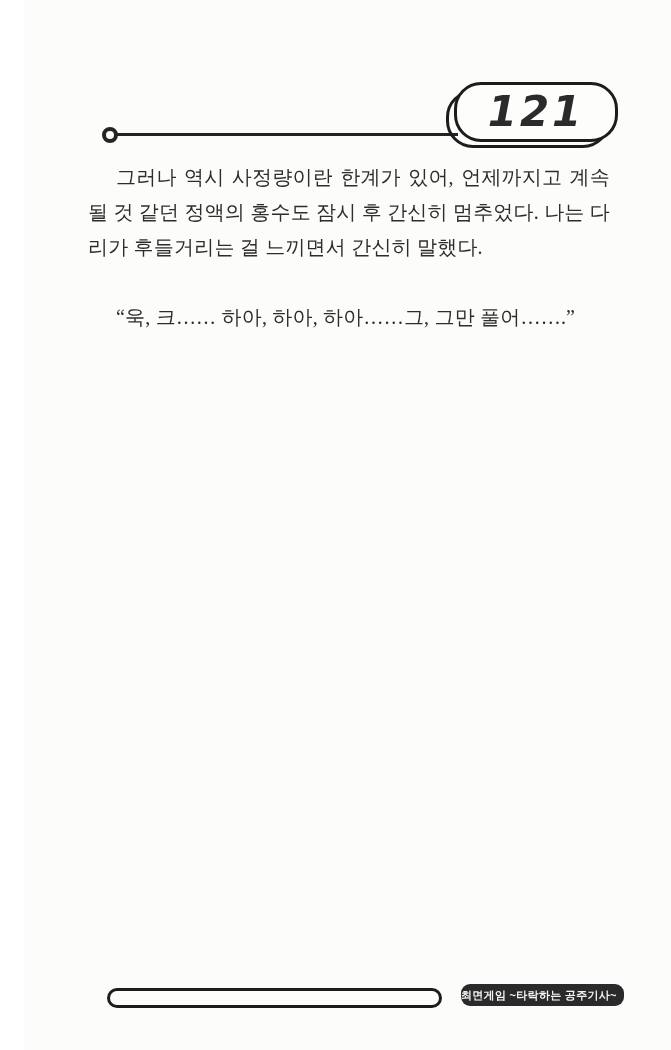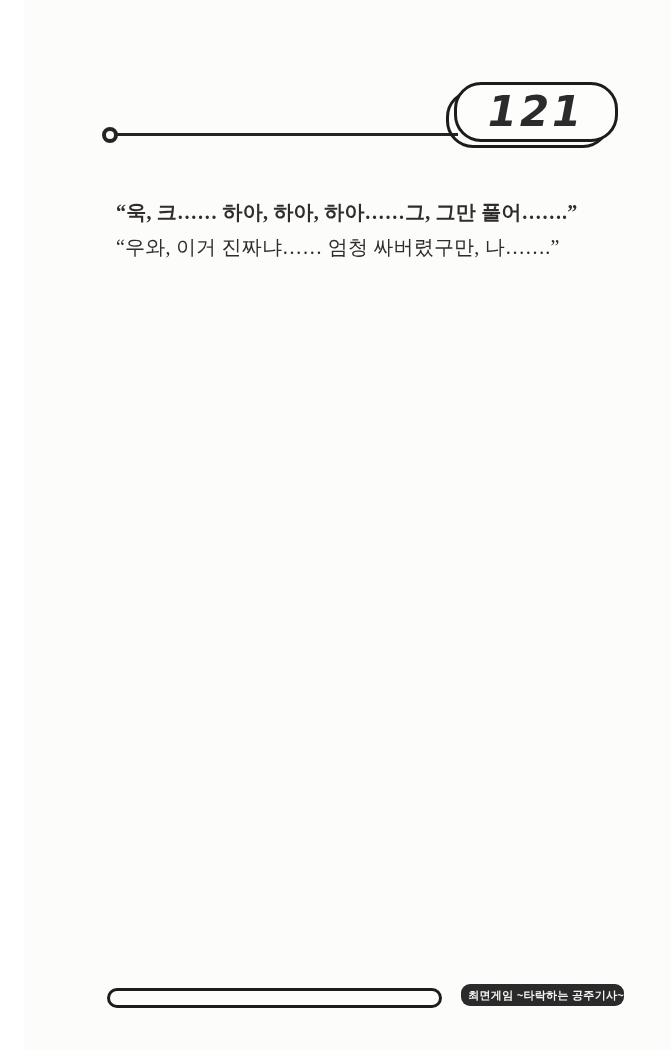--- a/index.html
+++ b/index.html
@@ -71,21 +71,21 @@
   .para {
     margin: 0;
     font-size: 20px;
     line-height: 35px;
     letter-spacing: 0.2px;
     color: #2f2c29;
     text-indent: 28px;
     text-align: justify;
     word-break: break-all;
   }
-  .gap { margin-top: 35px; font-weight: bold; }
+  .gap { margin-top: 35px; }
 
   
   .footer-box {
     position: absolute;
     left: 83px; top: 988px;
     width: 329px; height: 14px;
     border: 3px solid #1d1d1d;
     border-radius: 11px;
     background: #fdfdfc;
   }
@@ -93,37 +93,37 @@
     position: absolute;
     left: 437px; top: 984px;
     width: 163px; height: 22px;
     background: #2a2a2a;
     border-radius: 9px;
     color: #f4f4f2;
     font-family: "Liberation Sans", sans-serif;
     font-weight: 700;
     font-size: 11px;
     line-height: 22px;
-    text-align: right;
+    text-align: left;
     letter-spacing: 0.3px;
   }
 </style>
 </head>
 <body>
 
 <div class="page">
 
   <div class="ring"></div>
   <div class="header-line"></div>
   <div class="pill-ghost"></div>
   <div class="pill">
     <span class="page-number">121</span>
   </div>
 
   <div class="text-block">
+    <p class="para">그러나 역시 사정량이란 한계가 있어, 언제까지고 계속될 것 같던 정액의 홍수도 잠시 후 간신히 멈추었다. 나는 다리가 후들거리는 걸 느끼면서 간신히 말했다.</p>
     <p class="para gap">“욱, 크…… 하아, 하아, 하아……그, 그만 풀어…….”</p>
-    <p class="para">“우와, 이거 진짜냐…… 엄청 싸버렸구만, 나…….”</p>
   </div>
 
   <div class="footer-box"></div>
   <div class="series-badge">최면게임 ~타락하는 공주기사~</div>
 
 </div>
 
 </body></html>

